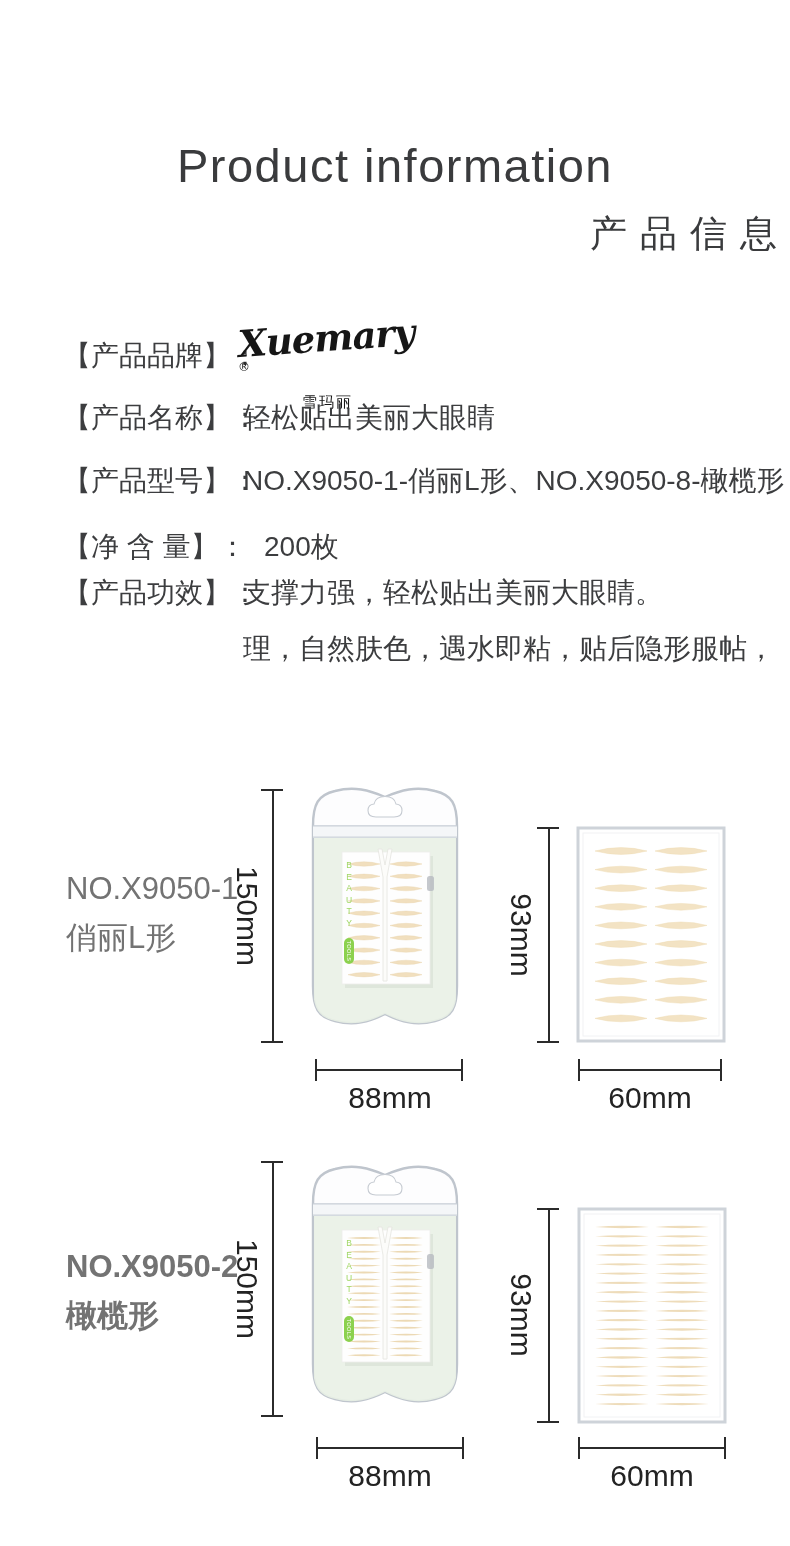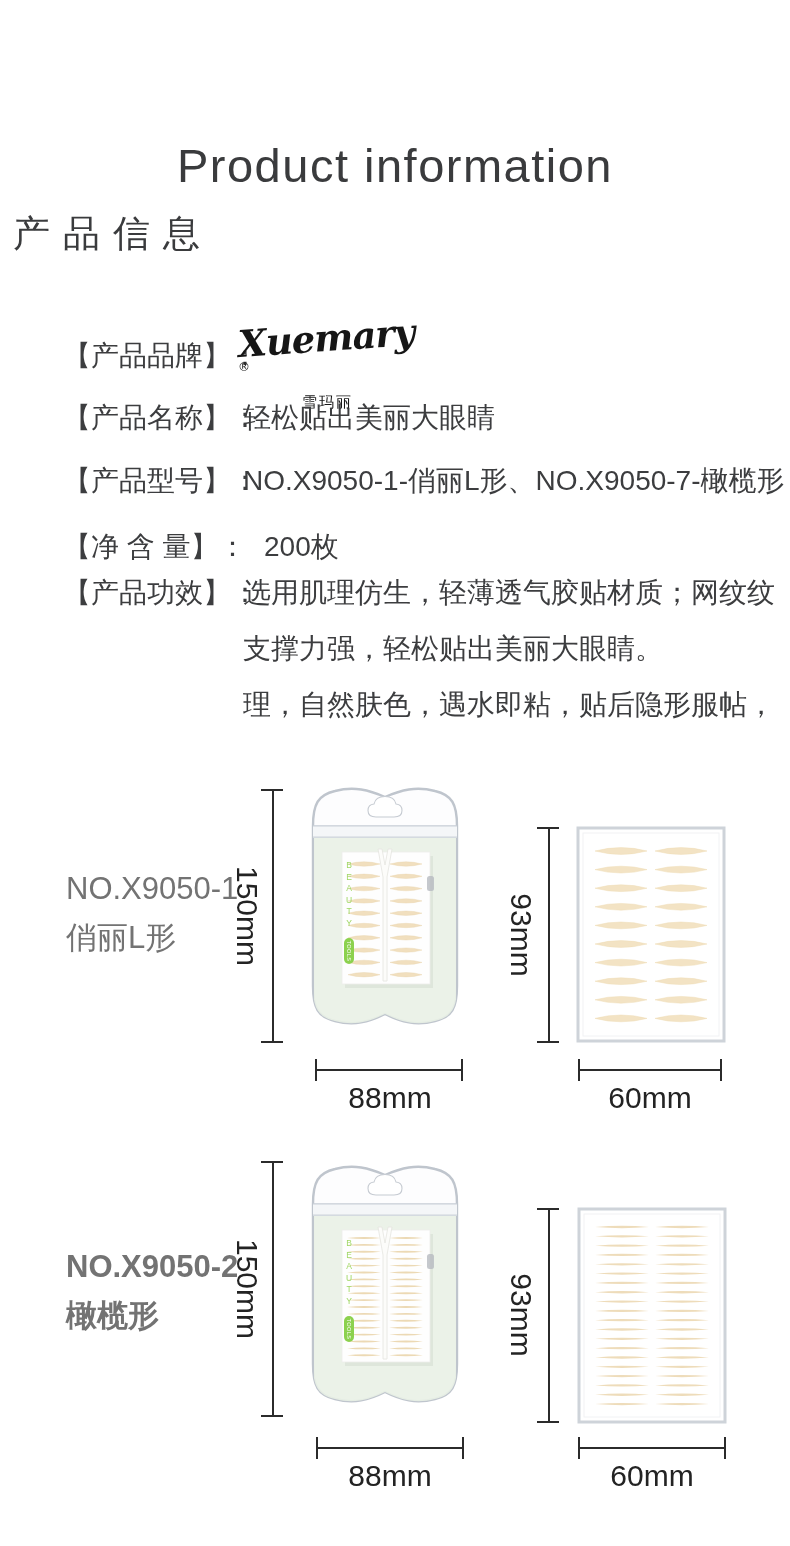--- a/index.html
+++ b/index.html
@@ -8,21 +8,21 @@
     background:#ffffff;overflow:hidden;
     font-family:"Liberation Sans","DejaVu Sans",sans-serif;
     color:#3c3d3f;
   }
   
   .title-en{
     position:absolute;top:134px;left:0;width:100%;text-align:center;
     font-size:47px;font-weight:300;letter-spacing:1.5px;color:#3a3b3d;
   }
   .title-zh{
-    position:absolute;top:205px;left:0;width:100%;text-align:left;
+    position:absolute;top:205px;left:0;width:100%;text-align:right;
     font-size:37px;font-weight:400;letter-spacing:13px;text-indent:13px;color:#3a3b3d;
   }
   
   .spec-row{
     position:absolute;left:63px;display:flex;align-items:flex-start;
     font-size:28px;line-height:56px;white-space:nowrap;color:#3c3d3f;
   }
   .spec-label{width:180px;flex:0 0 auto;}
   .spec-value{white-space:nowrap;}
   .effect-lines div{white-space:nowrap;}
@@ -70,32 +70,31 @@
     <div class="brand-zh">雪玛丽</div>
   </div>
 
   <div class="spec-row row-name">
     <span class="spec-label">【产品名称】：</span>
     <span class="spec-value">轻松贴出美丽大眼睛</span>
   </div>
 
   <div class="spec-row row-model">
     <span class="spec-label">【产品型号】：</span>
-    <span class="spec-value">NO.X9050-1-俏丽L形、NO.X9050-7-橄榄形</span>
+    <span class="spec-value">NO.X9050-1-俏丽L形、NO.X9050-8-橄榄形</span>
   </div>
 
   <div class="spec-row row-net">
     <span class="spec-label">【净 含 量】：</span>
     <span class="spec-value">200枚</span>
   </div>
 
   <div class="spec-row row-effect">
     <span class="spec-label">【产品功效】：</span>
     <span class="effect-lines">
-      <div>选用肌理仿生，轻薄透气胶贴材质；网纹纹</div>
       <div>支撑力强，轻松贴出美丽大眼睛。</div>
       <div>理，自然肤色，遇水即粘，贴后隐形服帖，</div>
     </span>
   </div>
 
   <div class="prod-label" style="top:860px;">
     <div>NO.X9050-1</div>
     <div>俏丽L形</div>
   </div>
 

